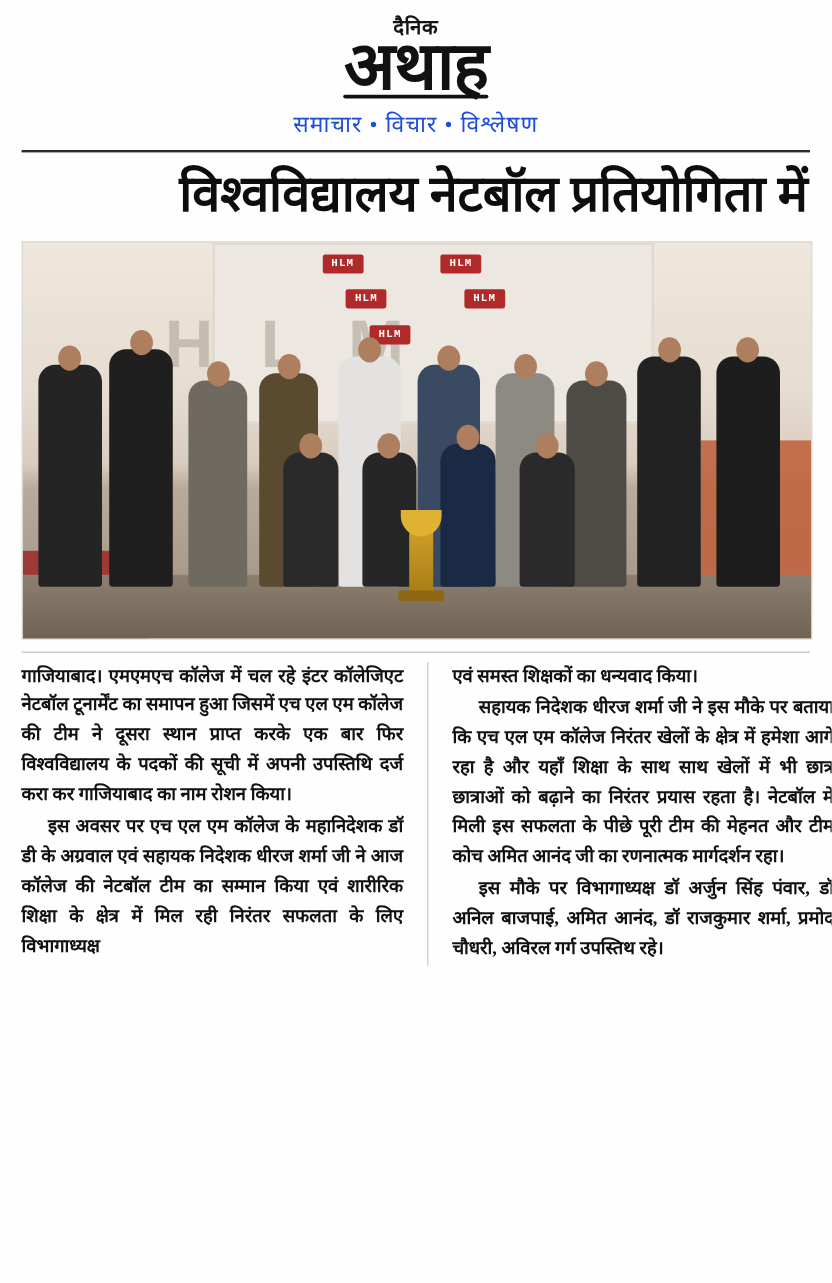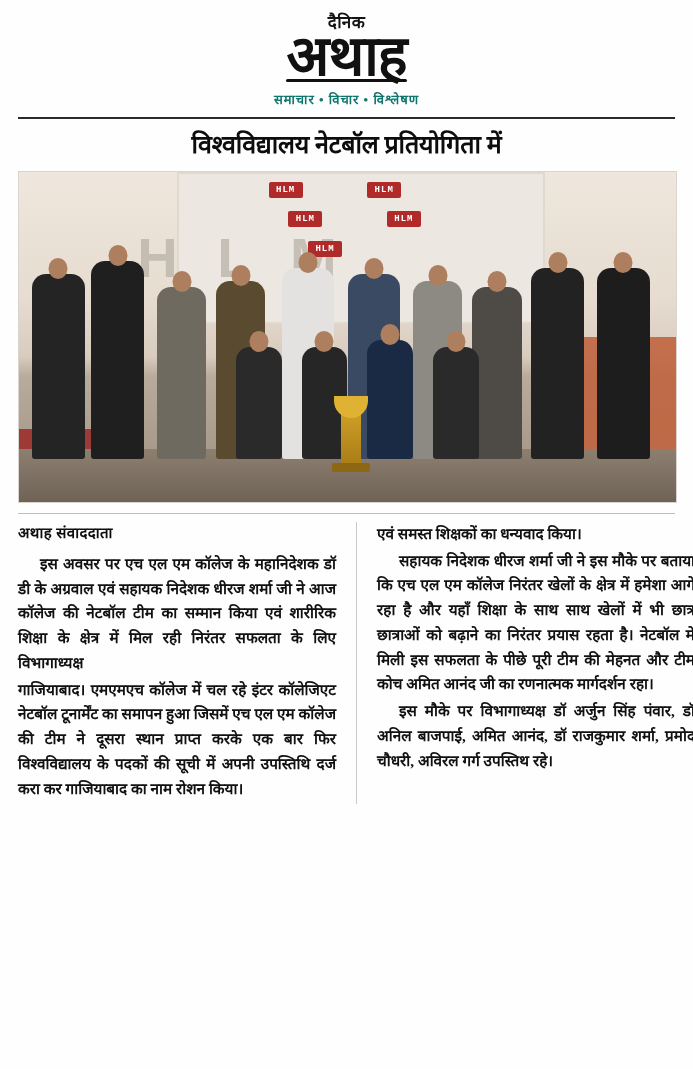--- a/index.html
+++ b/index.html
@@ -52,38 +52,38 @@
     content: "";
     position: absolute;
     left: 4%;
     right: 4%;
     bottom: 2px;
     height: 3px;
     background: #111111;
     border-radius: 2px;
   }
   .masthead-sub {
-    font-size: 13px;
-    font-weight: bold;
+    font-size: 19px;
+    font-weight: normal;
     letter-spacing: 1px;
-    color: #0f766e;
+    color: #1d4ed8;
     margin-top: 6px;
   }
   .masthead-rule {
     height: 2px;
     background: #2b2b2b;
     margin: 9px 0 10px 0;
   }
 
   
   .headline {
-    text-align: center;
-    font-family: "Liberation Serif", serif;
-    font-weight: bold;
-    font-size: 25px;
+    text-align: right;
+    font-family: "Liberation Serif", serif;
+    font-weight: bold;
+    font-size: 42px;
     line-height: 1.28;
     color: #0d0d0d;
     padding: 0 2px 8px 2px;
     letter-spacing: -0.2px;
   }
   .headline .hl-line { display: block; }
 
   
   .photo {
     position: relative;
@@ -318,23 +318,22 @@
         <span class="head"></span>
       </div>
 
     <div class="trophy"></div>
   </div>
 
   <div class="body-rule"></div>
 
   <div class="columns">
     <div class="col">
-      <div class="byline">अथाह संवाददाता</div>
+      <p class="para">गाजियाबाद। एमएमएच कॉलेज में चल रहे इंटर कॉलेजिएट नेटबॉल टूनार्मेंट का समापन हुआ जिसमें एच एल एम कॉलेज की टीम ने दूसरा स्थान प्राप्त करके एक बार फिर विश्वविद्यालय के पदकों की सूची में अपनी उपस्तिथि दर्ज करा कर गाजियाबाद का नाम रोशन किया।</p>
       <p class="para indent">इस अवसर पर एच एल एम कॉलेज के महानिदेशक डॉ डी के अग्रवाल एवं सहायक निदेशक धीरज शर्मा जी ने आज कॉलेज की नेटबॉल टीम का सम्मान किया एवं शारीरिक शिक्षा के क्षेत्र में मिल रही निरंतर सफलता के लिए विभागाध्यक्ष</p>
-      <p class="para">गाजियाबाद। एमएमएच कॉलेज में चल रहे इंटर कॉलेजिएट नेटबॉल टूनार्मेंट का समापन हुआ जिसमें एच एल एम कॉलेज की टीम ने दूसरा स्थान प्राप्त करके एक बार फिर विश्वविद्यालय के पदकों की सूची में अपनी उपस्तिथि दर्ज करा कर गाजियाबाद का नाम रोशन किया।</p>
     </div>
 
     <div class="col-divider"></div>
 
     <div class="col">
       <p class="para">एवं समस्त शिक्षकों का धन्यवाद किया।</p>
       <p class="para indent">सहायक निदेशक धीरज शर्मा जी ने इस मौके पर बताया कि एच एल एम कॉलेज निरंतर खेलों के क्षेत्र में हमेशा आगे रहा है और यहाँ शिक्षा के साथ साथ खेलों में भी छात्र छात्राओं को बढ़ाने का निरंतर प्रयास रहता है। नेटबॉल में मिली इस सफलता के पीछे पूरी टीम की मेहनत और टीम कोच अमित आनंद जी का रणनात्मक मार्गदर्शन रहा।</p>
       <p class="para indent">इस मौके पर विभागाध्यक्ष डॉ अर्जुन सिंह पंवार, डॉ अनिल बाजपाई, अमित आनंद, डॉ राजकुमार शर्मा, प्रमोद चौधरी, अविरल गर्ग उपस्तिथ रहे।</p>
     </div>
   </div>

